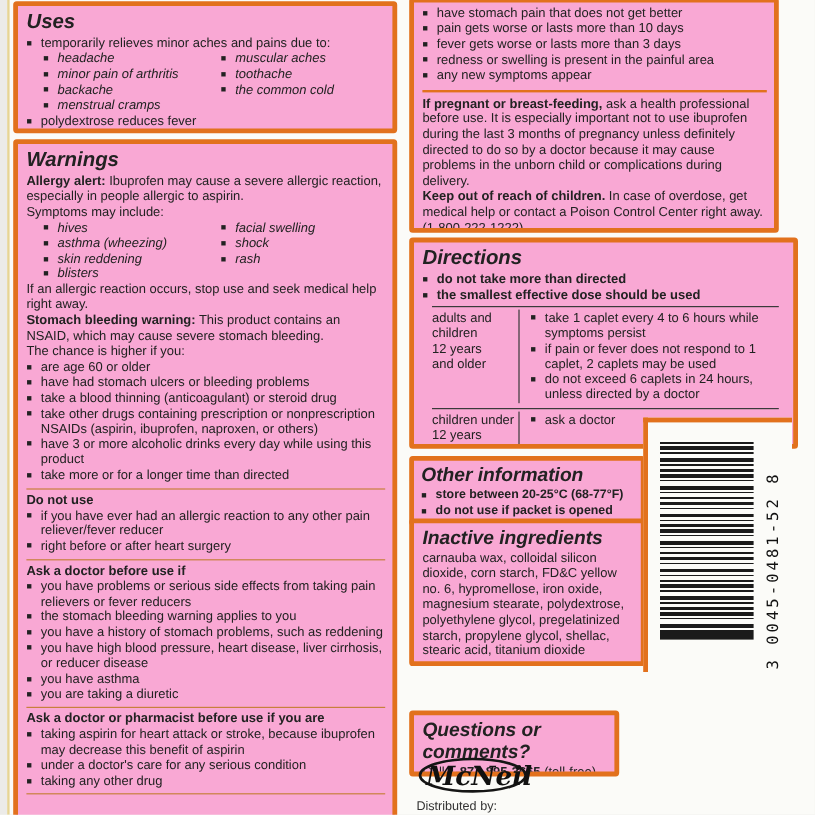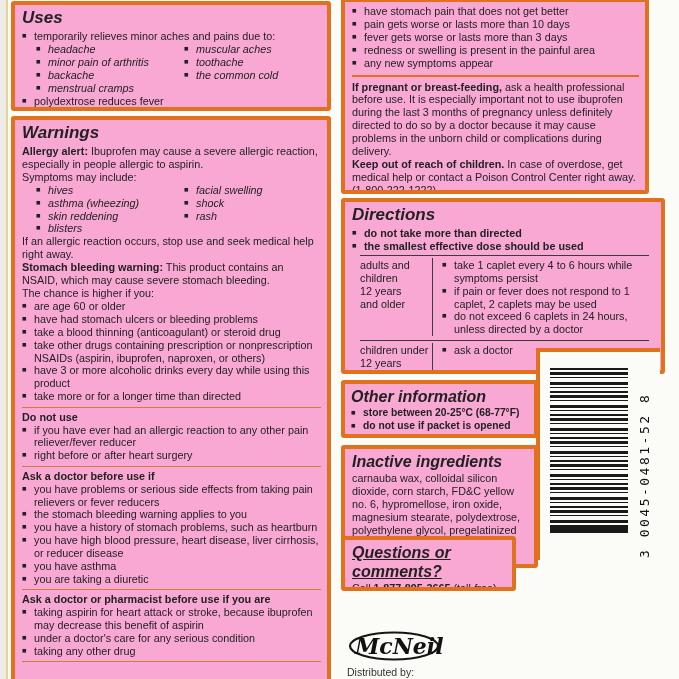--- a/index.html
+++ b/index.html
@@ -124,21 +124,21 @@
   <div class="h">Do not use</div>
   <ul class="blist">
     <li>if you have ever had an allergic reaction to any other pain reliever/fever reducer</li>
     <li>right before or after heart surgery</li>
   </ul>
   <div class="hr"></div>
   <div class="h">Ask a doctor before use if</div>
   <ul class="blist">
     <li>you have problems or serious side effects from taking pain relievers or fever reducers</li>
     <li>the stomach bleeding warning applies to you</li>
-    <li>you have a history of stomach problems, such as heartburn</li>
+    <li>you have a history of stomach problems, such as reddening</li>
     <li>you have high blood pressure, heart disease, liver cirrhosis, or reducer disease</li>
     <li>you have asthma</li>
     <li>you are taking a diuretic</li>
   </ul>
   <div class="hr"></div>
   <div class="h">Ask a doctor or pharmacist before use if you are</div>
   <ul class="blist">
     <li>taking aspirin for heart attack or stroke, because ibuprofen may decrease this benefit of aspirin</li>
     <li>under a doctor's care for any serious condition</li>
     <li>taking any other drug</li>
@@ -198,26 +198,26 @@
 </div>
 
 <div class="sec" id="other-info" style="left:341px; top:380px; width:197px; height:58px; padding-left:6px;">
   <div class="title-sm">Other information</div>
   <ul class="blist" style="font-weight:bold; font-size:10.3px;">
     <li>store between 20-25°C (68-77°F)</li>
     <li>do not use if packet is opened</li>
   </ul>
 </div>
 
-<div class="sec" id="inactive" style="left:341px; top:445px; width:197px; height:123px;">
+<div class="sec" id="inactive" style="left:341px; top:432px; width:197px; height:123px;">
   <div class="title-sm">Inactive ingredients</div>
   <p class="para">carnauba wax, colloidal silicon dioxide, corn starch, FD&amp;C yellow no. 6, hypromellose, iron oxide, magnesium stearate, polydextrose, polyethylene glycol, pregelatinized starch, propylene glycol, shellac, stearic acid, titanium dioxide</p>
 </div>
 
-<div class="sec" id="questions-box" style="left:341px; top:536px; width:175px; height:55px;text-decoration:underline;">
+<div class="sec" id="questions-box" style="left:341px; top:592px; width:175px; height:55px;">
   <div class="title-sm">Questions or comments?</div>
   <p class="qline para"><span>Call </span><b>1-877-895-3665</b><span> (toll-free) or</span></p>
 
 </div>
 
 <div class="barcode-panel">
   <div class="bars"></div>
   <div class="bars-end"></div>
   <div class="bc-num">3 0045-0481-52 8</div>
 </div>

